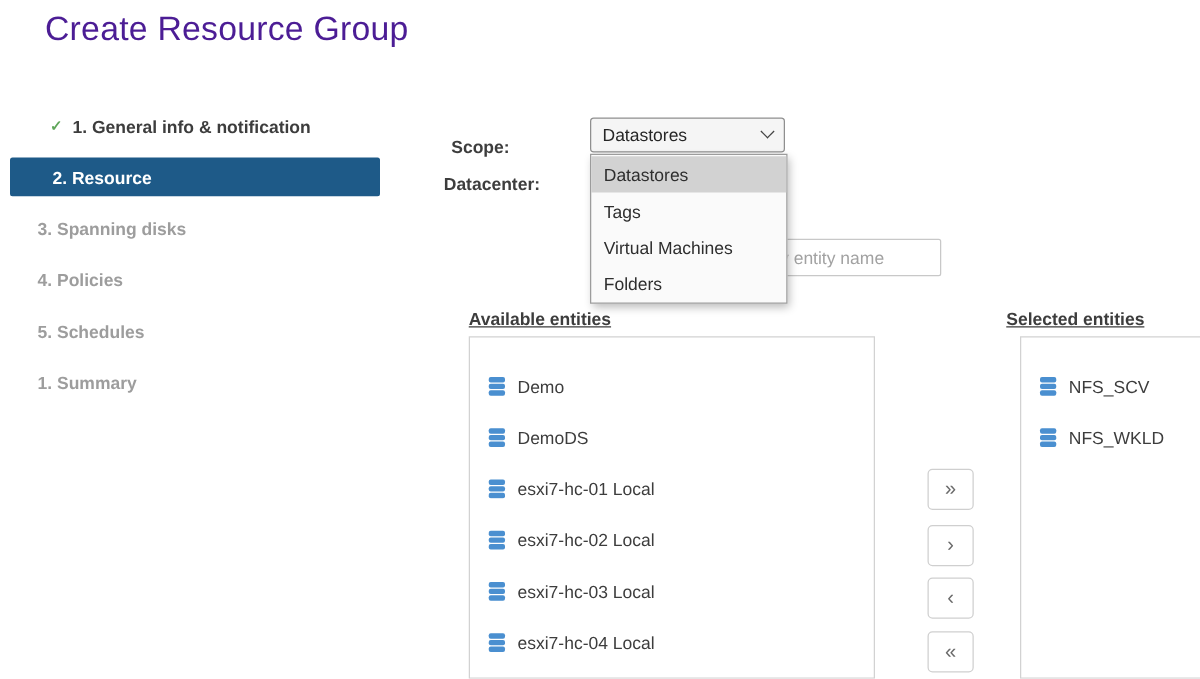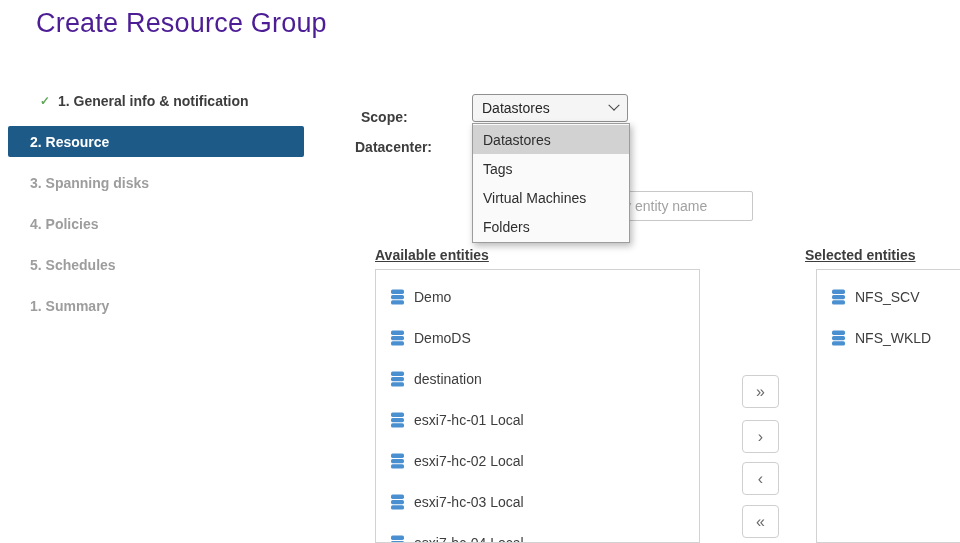--- a/index.html
+++ b/index.html
@@ -44,21 +44,21 @@
     font-weight: bold;
   }
   .step .check::before { content: "✓"; }
   .step.completed { color: #3d3d3d; margin-left: 28px; }
   .step.completed .check { display: inline; }
   .step.active {
     height: 31px;
     margin: 5px 0;
     margin-left: 8px;
     width: 296px;
-    padding-left: 22px;
+    padding-left: 34px;
     background: #1e5a88;
     border-radius: 2px;
     color: #ffffff;
   }
 
   
   .field-label {
     position: absolute;
     font-size: 14px;
     font-weight: bold;
@@ -147,21 +147,21 @@
     background: #ffffff;
     overflow: hidden;
     padding-top: 6px;
   }
   .available-box { left: 375px; width: 325px; }
   .selected-box  { left: 816px; width: 160px; }
 
   .entity-row {
     height: 41px;
     display: flex;
-    align-items: center;
+    align-items: flex-end;
     gap: 9px;
     padding-left: 14px;
     font-size: 14px;
     color: #3d3d3d;
     cursor: pointer;
   }
   .entity-row svg { flex: 0 0 auto; }
 
   
   .transfer-btn {
@@ -257,28 +257,20 @@
 
     <div class="entity-row">
       <svg width="15" height="16" viewBox="0 0 15 16" aria-hidden="true">
         <rect x="1" y="0.6" width="13" height="4.3" rx="1.6" fill="#4a8fd0"></rect>
         <rect x="1" y="5.9" width="13" height="4.3" rx="1.6" fill="#4a8fd0"></rect>
         <rect x="1" y="11.2" width="13" height="4.3" rx="1.6" fill="#4a8fd0"></rect>
       </svg>
       <span>DemoDS</span>
     </div>
 
-    <div class="entity-row">
-      <svg width="15" height="16" viewBox="0 0 15 16" aria-hidden="true">
-        <rect x="1" y="0.6" width="13" height="4.3" rx="1.6" fill="#4a8fd0"></rect>
-        <rect x="1" y="5.9" width="13" height="4.3" rx="1.6" fill="#4a8fd0"></rect>
-        <rect x="1" y="11.2" width="13" height="4.3" rx="1.6" fill="#4a8fd0"></rect>
-      </svg>
-      <span>destination</span>
-    </div>
 
     <div class="entity-row">
       <svg width="15" height="16" viewBox="0 0 15 16" aria-hidden="true">
         <rect x="1" y="0.6" width="13" height="4.3" rx="1.6" fill="#4a8fd0"></rect>
         <rect x="1" y="5.9" width="13" height="4.3" rx="1.6" fill="#4a8fd0"></rect>
         <rect x="1" y="11.2" width="13" height="4.3" rx="1.6" fill="#4a8fd0"></rect>
       </svg>
       <span>esxi7-hc-01 Local</span>
     </div>
 

